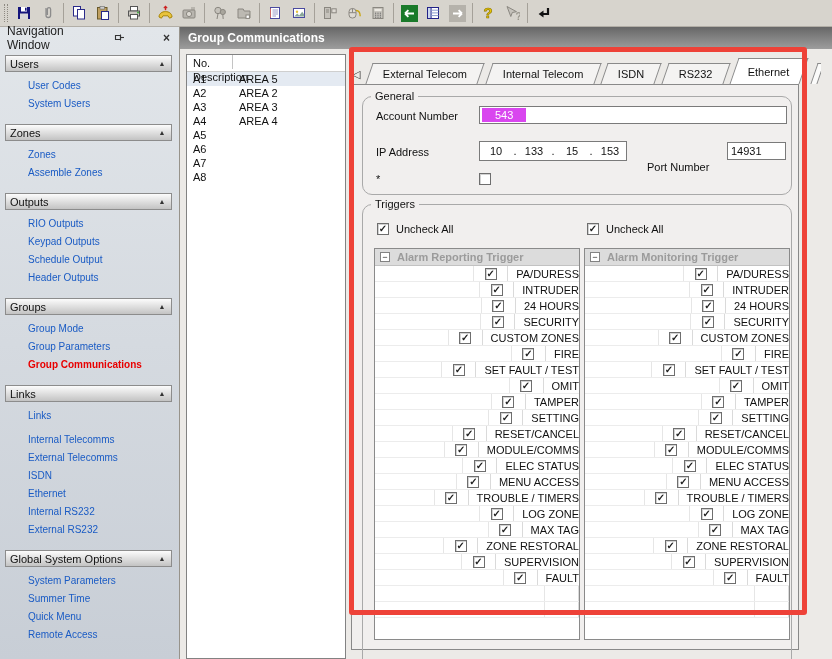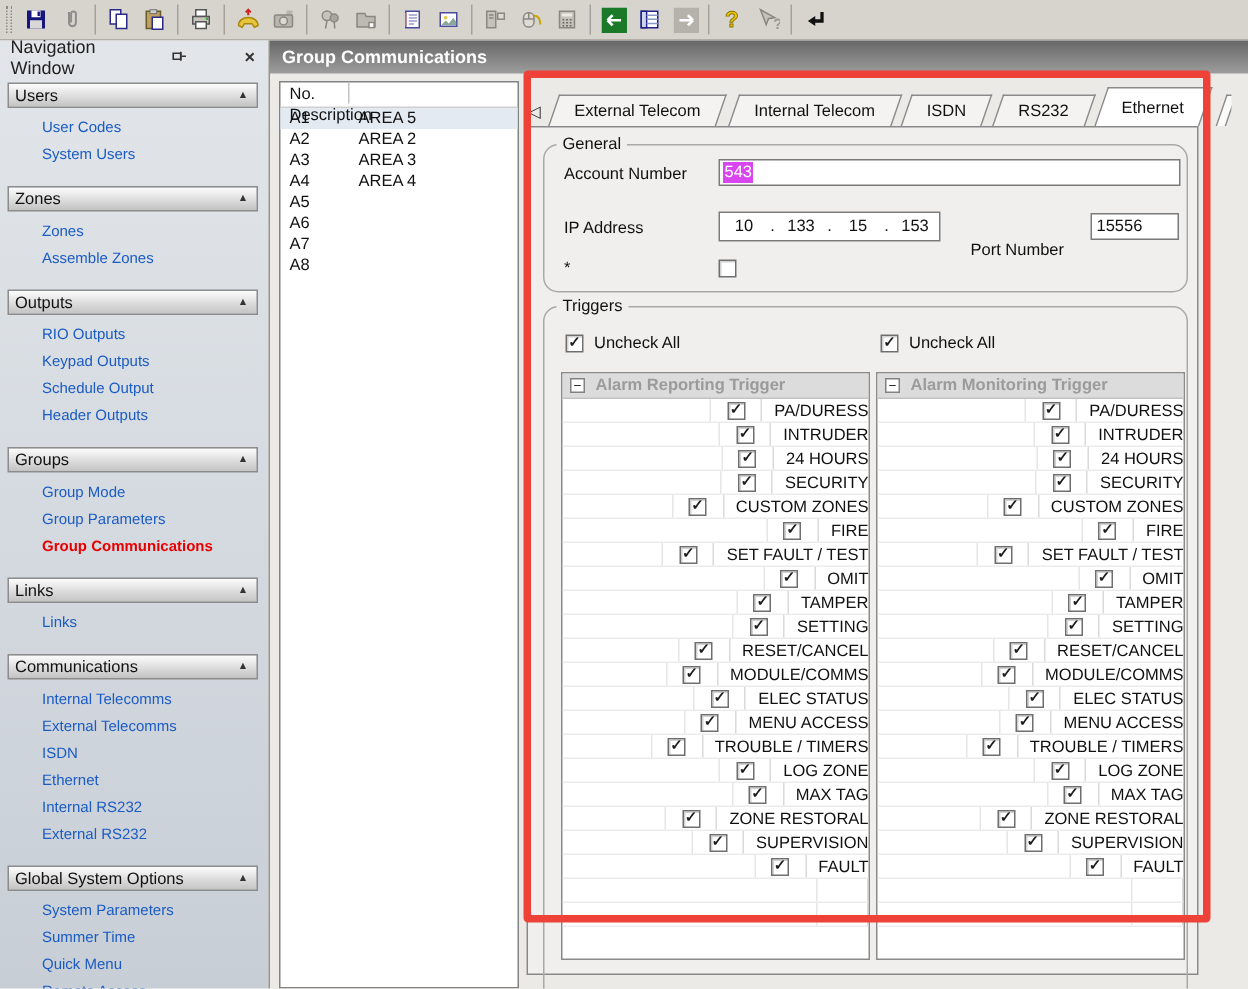--- a/index.html
+++ b/index.html
@@ -51,21 +51,21 @@
   .tab-panel { position:absolute; left:171px; top:57px; width:448px; height:566px; background:#f1efee; border:1px solid #898989; z-index:1; }
 
   .gb { position:absolute; border:1px solid #a9a9a9; border-radius:10px; }
   .gb-label { position:absolute; top:-7px; left:8px; background:#f1efee; padding:0 4px; font-size:11px; color:#111; }
   .gb-general { left:10px; top:11px; width:430px; height:99px; }
   .gb-triggers { left:10px; top:119px; width:430px; height:524px; }
 
   .flabel { position:absolute; font-size:11px; color:#111; }
   .txt { position:absolute; background:#fff; border:1px solid #7a7a7a; font-size:11px; display:flex; align-items:center; }
   .inp-account { left:116px; top:9px; width:308px; height:18px; padding:0 2px; }
-  .sel { background:#d946ef; color:#fff; padding:1px 1px; }
+  .sel { background:#d946ef; color:#fff; padding:1px 13px; }
   .inp-ip { left:116px; top:44px; width:148px; height:20px; }
   .inp-ip span { flex:1; text-align:center; }
   .inp-ip .dot { flex:0 0 6px; color:#111; }
   .inp-port { left:364px; top:45px; width:59px; height:18px; padding:0 3px; }
 
   
   .cb { width:12px; height:12px; background:#fff; border:1px solid #6e6e6e; box-shadow:inset 1px 1px 0 #d2d2d2; font-size:10px; line-height:10px; text-align:center; font-weight:bold; color:#1c1c1c; display:inline-block; flex:none; }
   .cb.checked::before { content:"✓"; }
   .cb-star { position:absolute; left:116px; top:76px; }
 
@@ -292,24 +292,20 @@
       </div>
 
     <div class="nav-header">
         <span>Links</span>
         <span class="collapse-btn">▲</span>
       </div>
     <div class="nav-items">
         <div class="nav-item">Links</div>
       </div>
 
-    <div class="nav-header">
-        <span>Communications</span>
-        <span class="collapse-btn">▲</span>
-      </div>
     <div class="nav-items">
         <div class="nav-item">Internal Telecomms</div>
         <div class="nav-item">External Telecomms</div>
         <div class="nav-item">ISDN</div>
         <div class="nav-item">Ethernet</div>
         <div class="nav-item">Internal RS232</div>
         <div class="nav-item">External RS232</div>
       </div>
 
     <div class="nav-header">
@@ -420,21 +416,21 @@
         <span>10</span>
           <span class="dot">.</span>
           <span>133</span>
           <span class="dot">.</span>
           <span>15</span>
           <span class="dot">.</span>
           <span>153</span>
       </div>
       <span class="flabel" style="left:284px; top:64px;">Port Number</span>
       <div class="txt inp-port">
-        <span>15556</span>
+        <span>14931</span>
       </div>
       <span class="flabel" style="left:13px; top:76px;">*</span>
       <span class="cb cb-star"></span>
     </div>
 
     <div class="gb gb-triggers">
       <span class="gb-label">Triggers</span>
 
       <label class="uncheck uncheck-left">
         <span class="cb checked"></span>

